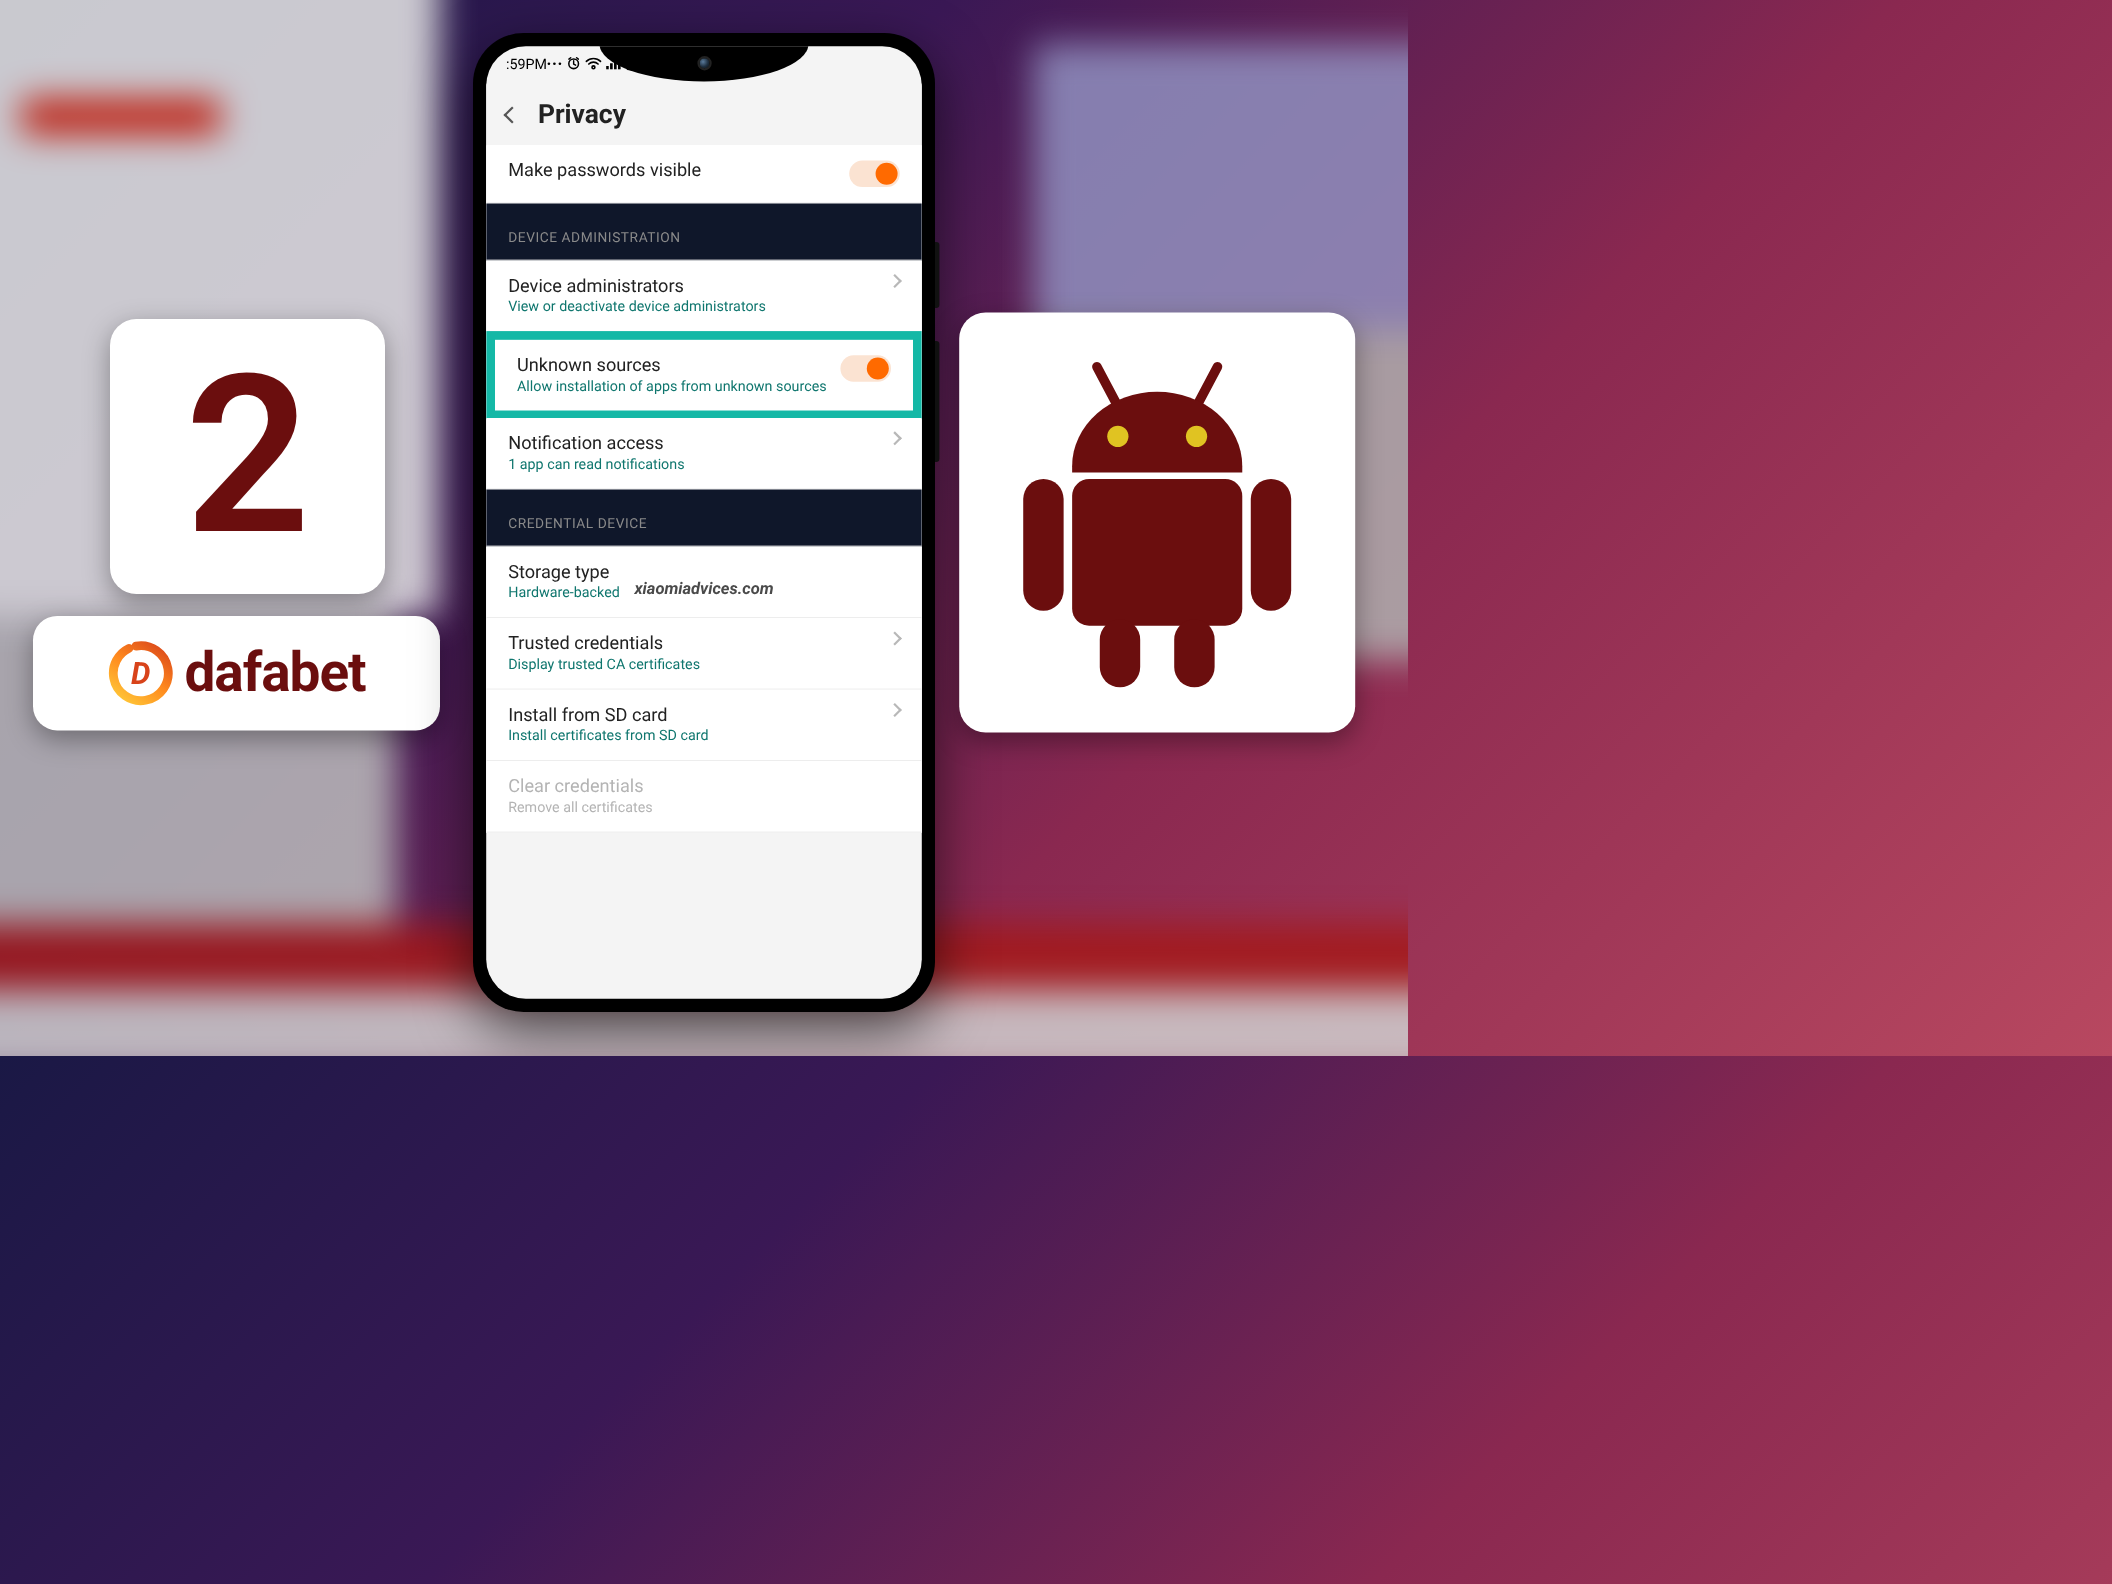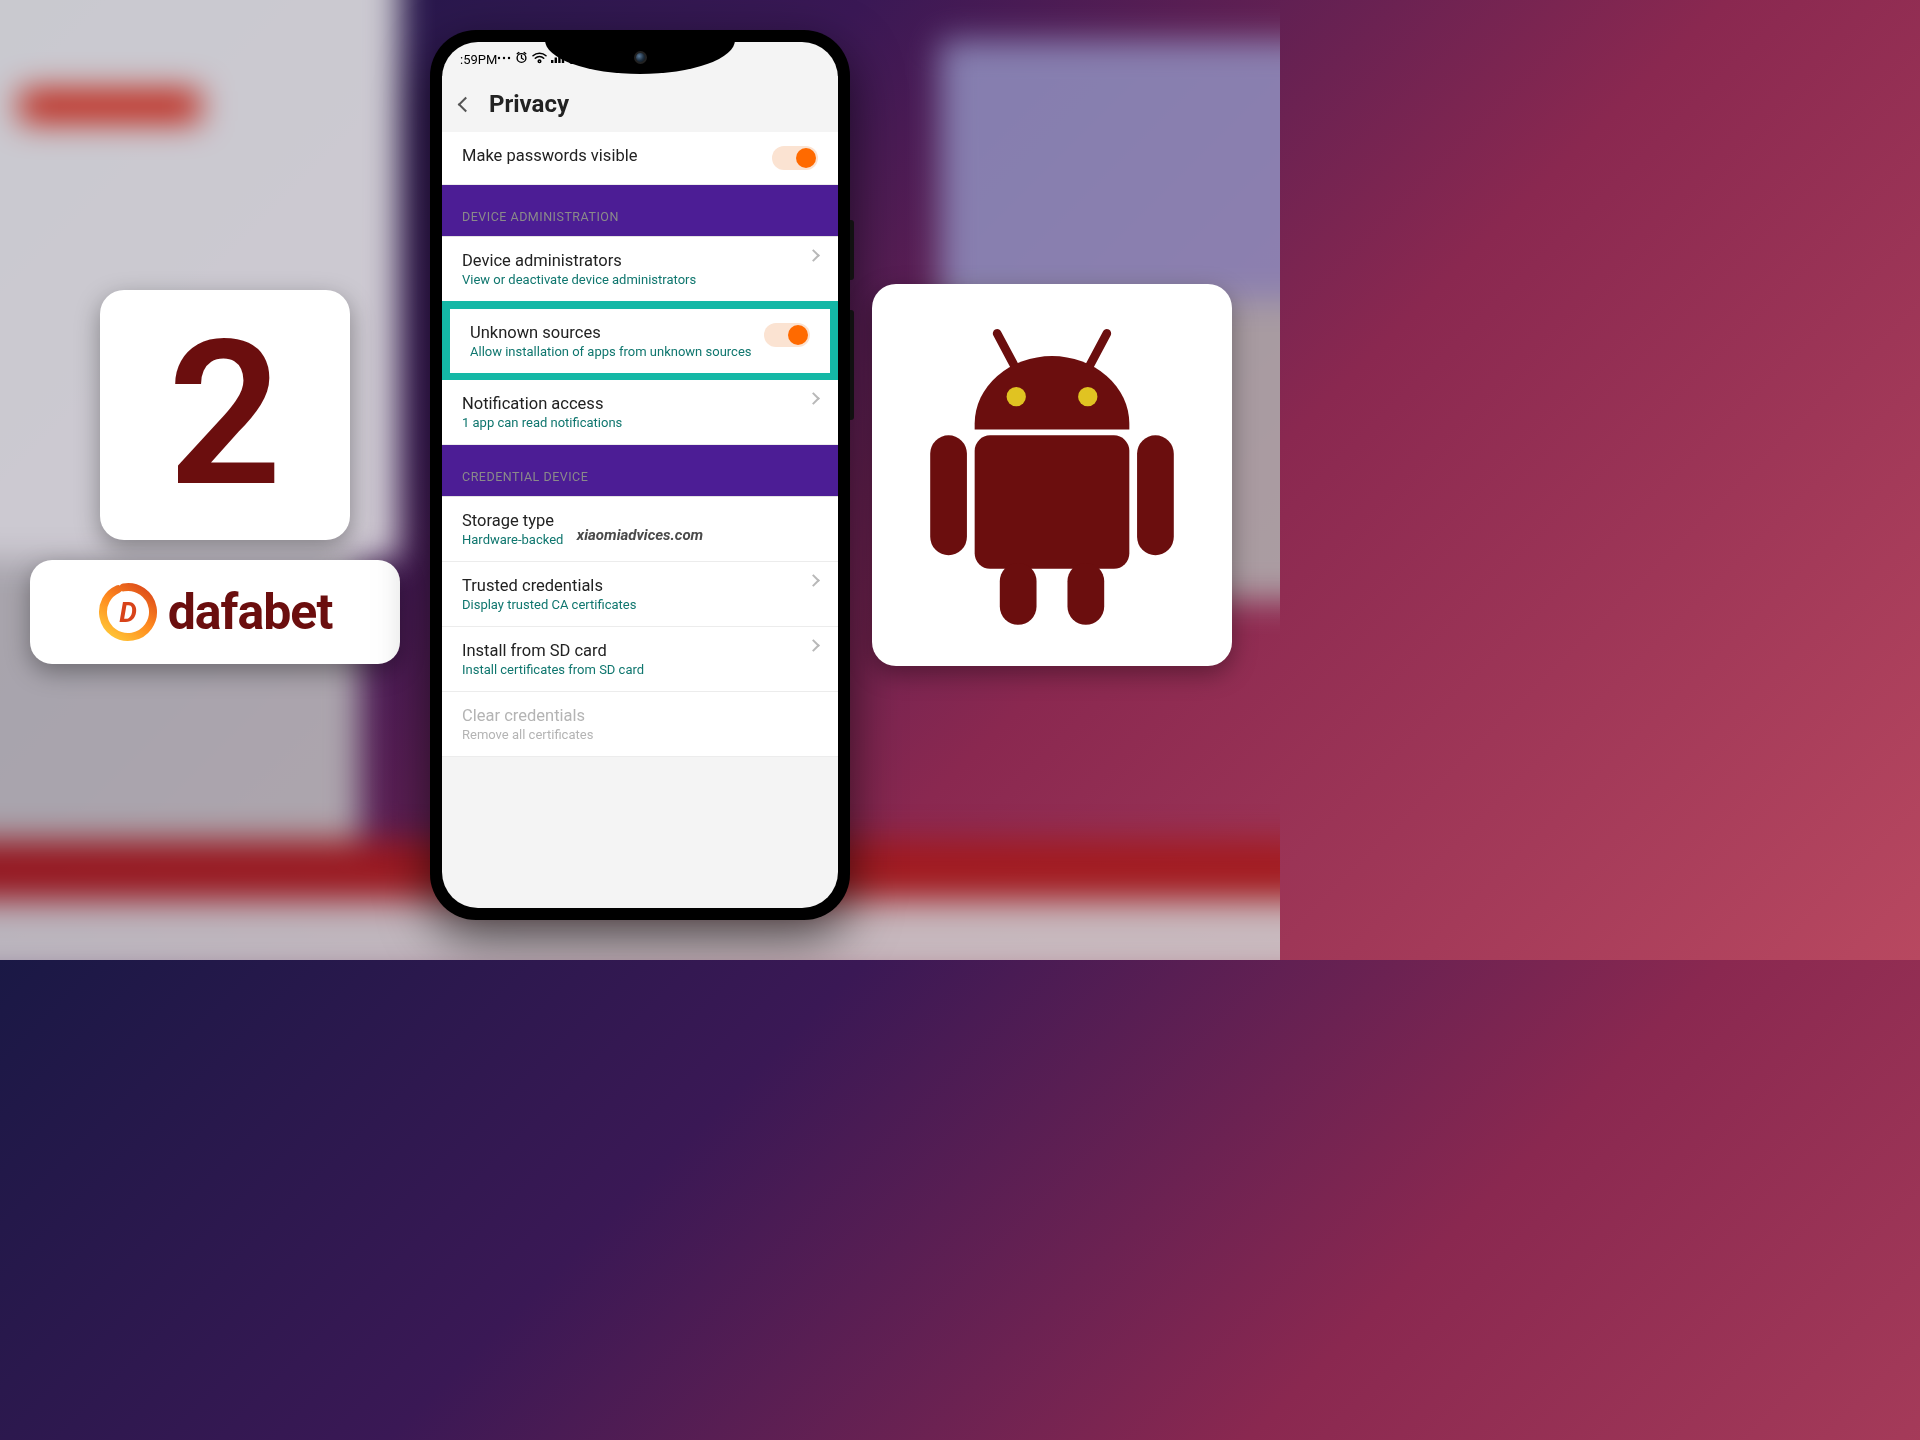--- a/index.html
+++ b/index.html
@@ -131,21 +131,21 @@
     transform: rotate(45deg);
   }
   .header-title { font-size: 24px; font-weight: 700; color: #222; }
 
   .list { background: #fff; }
   .section-label {
     padding: 24px 20px 12px;
     font-size: 12.5px;
     letter-spacing: 0.5px;
     color: #8a8a8a;
-    background: #4c1d95;
+    background: #0f172a;
     border-bottom: 1px solid #e2e2e2;
   }
   .row {
     display: flex;
     align-items: flex-start;
     padding: 14px 20px;
     background: #fff;
     border-bottom: 1px solid #ececec;
     min-height: 58px;
   }

